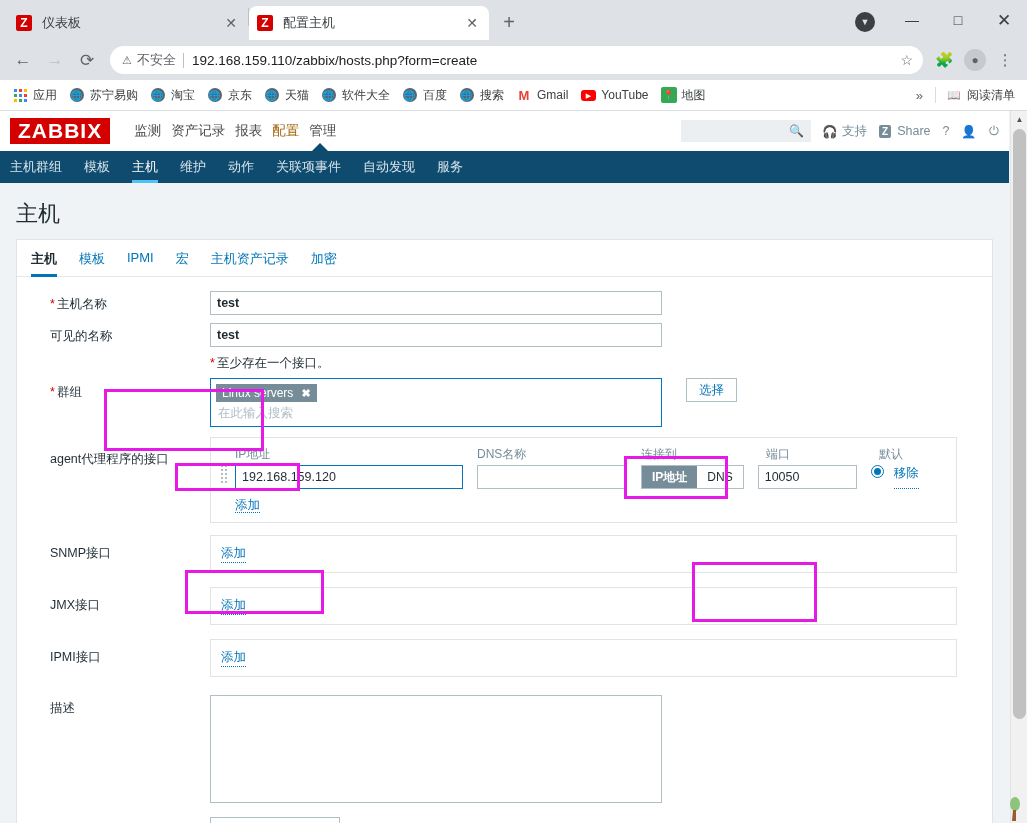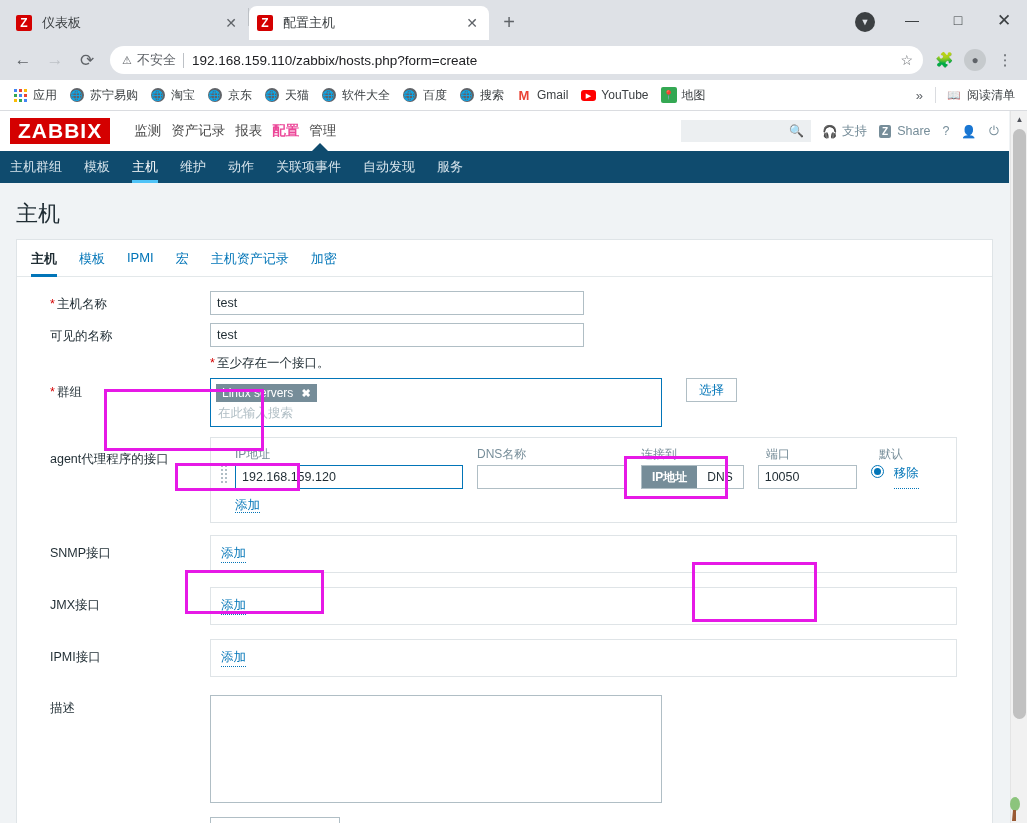--- a/index.html
+++ b/index.html
@@ -90,21 +90,21 @@
   .page { width:1009px; height:712px; background:#ffffff; overflow:hidden; position:relative; }
 
   
   .zx-header { height:40px; background:#fff; display:flex; align-items:center; padding:0 10px; }
   .zx-logo {
     background:#d40000; color:#fff; font-size:21px; font-weight:bold; letter-spacing:1px;
     padding:2px 8px; margin-right:24px; line-height:22px;
   }
   .zx-nav { display:flex; align-items:center; gap:10px; }
   .zx-nav a { color:#4a4a4a; font-size:13.5px; text-decoration:none; position:relative; padding:10px 0; }
-  .zx-nav a.active { color:#ec4899; font-weight:bold; }
+  .zx-nav a.active { color:#a16207; font-weight:normal; }
   .zx-right { margin-left:auto; display:flex; align-items:center; gap:12px; }
   .zx-search { width:130px; height:22px; background:#eceff1; border:none; display:flex;
                align-items:center; padding:0 6px; position:relative; }
   .zx-search input { border:none; background:transparent; outline:none; width:100%; font-size:12px; }
   .zx-search .mag { position:absolute; right:6px; color:#768d99; font-size:12px; }
   .zx-right .it { display:flex; align-items:center; gap:4px; color:#768d99; font-size:12.5px; }
   .share-badge { background:#768d99; color:#fff; font-size:10px; font-weight:bold; padding:1px 3px;
                  border-radius:2px; margin-right:2px; }
 
   
@@ -133,21 +133,21 @@
   .form { padding:14px 0 0 0; }
   .row { display:flex; align-items:flex-start; margin-bottom:8px; }
   .lbl { width:160px; text-align:left; padding-right:10px; font-size:12.5px; color:#1f2c33;
          padding-top:5px; flex:none;margin-left:33px; }
   .lbl .req { color:#d40000; margin-right:2px; }
   .fld { flex:1; }
   input.txt {
     height:24px; border:1px solid #b0bec5; background:#fff; padding:2px 6px;
     font-size:12.5px; color:#1f2c33; font-family:"Liberation Sans", sans-serif; outline:none;
   }
-  .w-full { width:374px; }
+  .w-full { width:452px;font-weight:bold; }
 
   .ms-box { width:452px; border:1px solid #0275b8; background:#fff; padding:4px 5px 3px 5px; }
   .chip { display:inline-flex; align-items:center; background:#768d99; color:#fff;
           font-size:12px; padding:2px 6px; gap:8px; }
   .chip .x { font-size:11px; font-weight:bold; }
   .ms-placeholder { color:#b0bec5; font-size:12.5px; padding:3px 2px 1px 2px; }
   .btn {
     height:24px; border:1px solid #b0bec5; background:#fff; color:#0275b8;
     font-size:12.5px; padding:0 12px; font-family:"Liberation Sans", sans-serif;
   }

